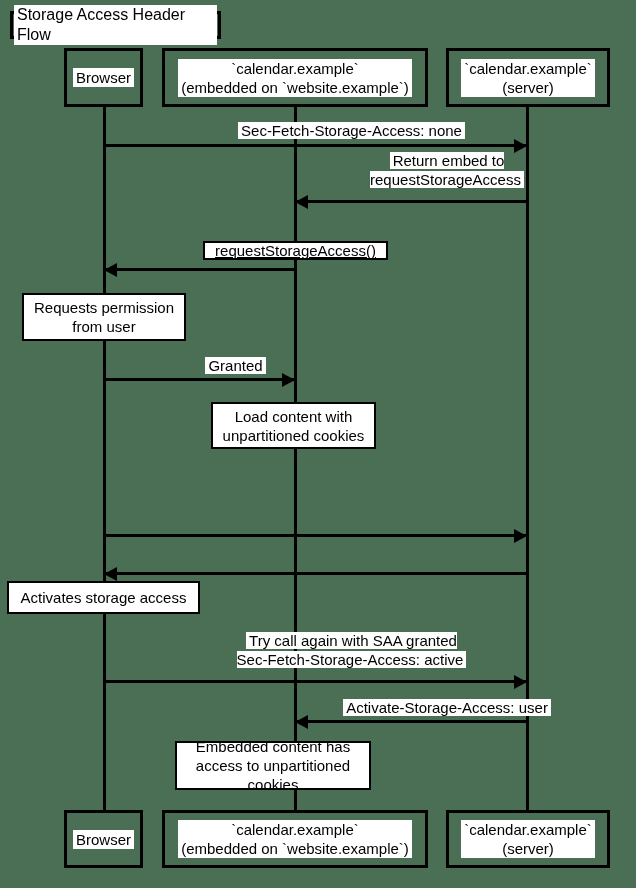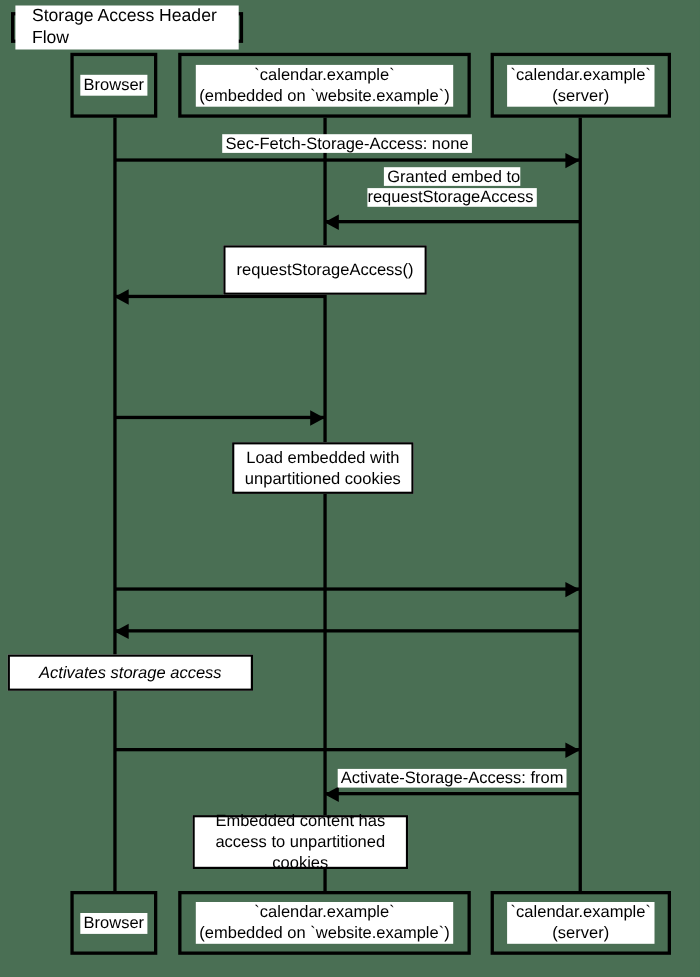--- a/index.html
+++ b/index.html
@@ -20,21 +20,21 @@
     border: 3px solid #000;
     display: flex;
     align-items: center;
     justify-content: center;
     padding: 1px;
   }
   .title-txt {
     background: #fff;
     font-size: 16px;
     line-height: 20px;
-    padding: 0 15px;
+    padding: 0 3px;
     white-space: pre-line;
   }
 
   
   .pbox {
     position: absolute;
     border: 3px solid #000;
     display: flex;
     align-items: center;
     justify-content: center;
@@ -81,20 +81,21 @@
     border-right: 13px solid #000;
   }
 
   
   .mlabel {
     position: absolute;
     text-align: center;
     font-size: 15px;
     line-height: 19px;
     z-index: 3;
+    margin-left: 36px;
   }
 
   
   .note {
     position: absolute;
     background: #fff;
     border: 2px solid #000;
     display: flex;
     align-items: center;
     justify-content: center;
@@ -143,57 +144,68 @@
 (server)</span>
   </div>
 
   <div class="mlabel" style="left:104px; top:121px; width:423px;">
     <span class="txtbg">Sec-Fetch-Storage-Access: none</span>
   </div>
   <div class="aline" style="left:104px; top:144px; width:423px;"></div>
   <div class="ahead right" style="left:514px; top:139px;"></div>
 
   <div class="mlabel" style="left:295px; top:151px; width:232px;">
-    <span class="txtbg">Granted embed to
+    <span class="txtbg">Return embed to
 requestStorageAccess</span>
   </div>
   <div class="aline" style="left:295px; top:200px; width:232px;"></div>
   <div class="ahead left" style="left:295px; top:195px;"></div>
 
-  <div class="note" style="left:203px; top:223px; width:185px; height:45px;">
+  <div class="note" style="left:203px; top:241px; width:185px; height:19px;text-decoration:underline;">
     <span>requestStorageAccess()</span>
   </div>
   <div class="aline" style="left:104px; top:268px; width:191px;"></div>
   <div class="ahead left" style="left:104px; top:263px;"></div>
 
-
+  <div class="note" style="left:22px; top:293px; width:164px; height:48px;">
+    <span>Requests permission
+from user</span>
+  </div>
+
+  <div class="mlabel" style="left:104px; top:356px; width:191px;">
+    <span class="txtbg">Granted</span>
+  </div>
   <div class="aline" style="left:104px; top:378px; width:191px;"></div>
   <div class="ahead right" style="left:282px; top:373px;"></div>
 
   <div class="note" style="left:211px; top:402px; width:165px; height:47px;">
-    <span>Load embedded with
+    <span>Load content with
 unpartitioned cookies</span>
   </div>
 
 
   <div class="aline" style="left:104px; top:534px; width:423px;"></div>
   <div class="ahead right" style="left:514px; top:529px;"></div>
 
   <div class="aline" style="left:104px; top:572px; width:423px;"></div>
   <div class="ahead left" style="left:104px; top:567px;"></div>
 
-  <div class="note" style="left:7px; top:595px; width:223px; height:33px;font-style:italic;">
+  <div class="note" style="left:7px; top:581px; width:193px; height:33px;">
     <span>Activates storage access</span>
   </div>
 
+  <div class="mlabel" style="left:104px; top:631px; width:423px;">
+    <span class="txtbg">Try call again with SAA granted
+Sec-Fetch-Storage-Access: active</span>
+  </div>
   <div class="aline" style="left:104px; top:680px; width:423px;"></div>
   <div class="ahead right" style="left:514px; top:675px;"></div>
 
   <div class="mlabel" style="left:295px; top:698px; width:232px;">
-    <span class="txtbg">Activate-Storage-Access: from</span>
+    <span class="txtbg">Activate-Storage-Access: user</span>
   </div>
   <div class="aline" style="left:295px; top:720px; width:232px;"></div>
   <div class="ahead left" style="left:295px; top:715px;"></div>
 
   <div class="note" style="left:175px; top:741px; width:196px; height:49px;">
     <span>Embedded content has
 access to unpartitioned cookies</span>
   </div>
 
   <div class="pbox" style="left:64px; top:810px; width:79px; height:58px;">

